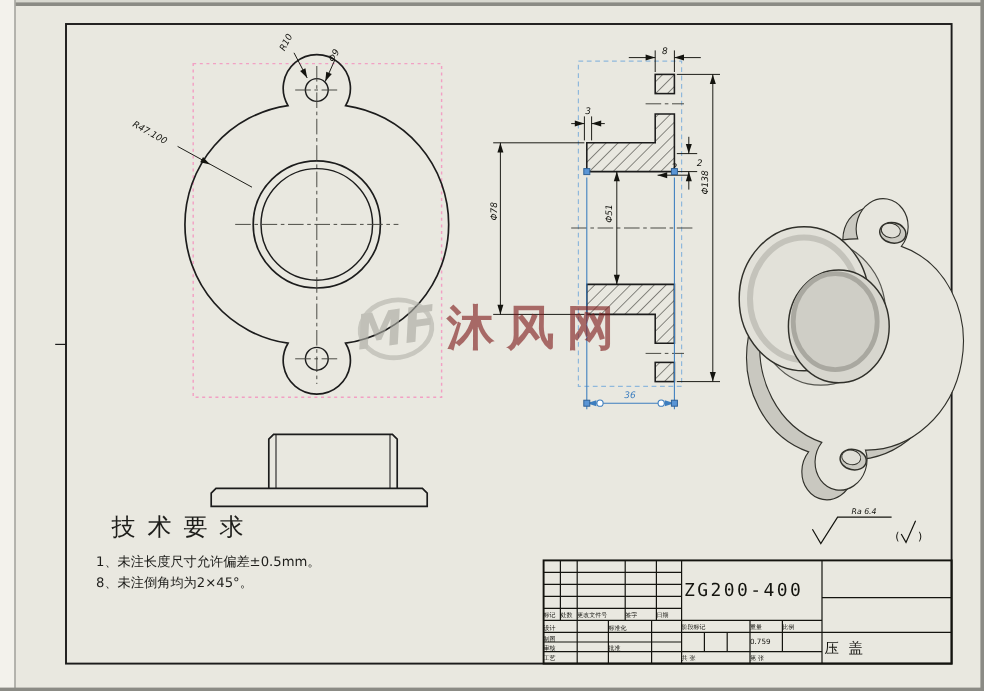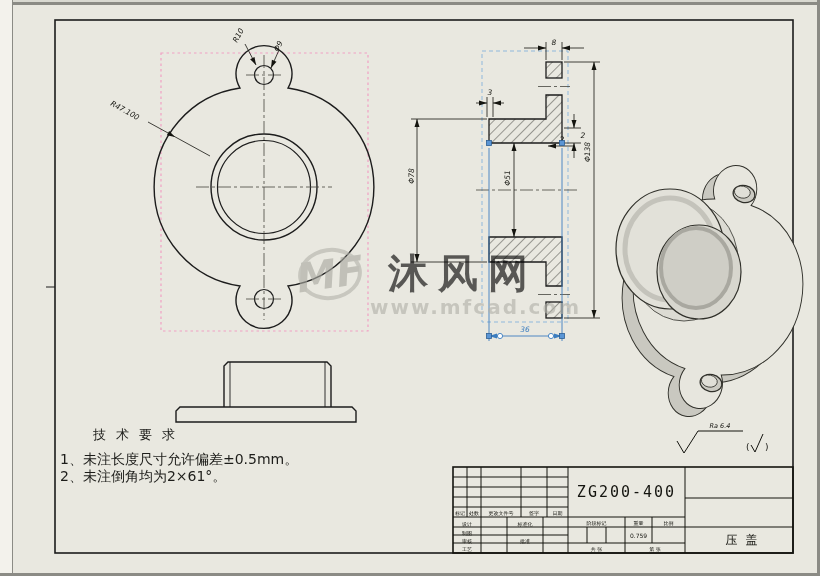--- a/index.html
+++ b/index.html
@@ -10,28 +10,28 @@
   .bezel-right{position:absolute;right:0;top:0;width:3px;height:576px;background:#8b8b85;z-index:5;}
   .bezel-bottom{position:absolute;left:0;bottom:0;width:820px;height:3px;background:#8b8b85;z-index:5;}
   svg{position:absolute;left:0;top:0;z-index:2;}
   .overlay{position:absolute;z-index:3;}
   
   .watermark{left:298px;top:246px;width:270px;height:70px;opacity:.62;pointer-events:none;z-index:4;}
   .wm-row{display:flex;align-items:center;}
   .wm-logo{font-style:italic;font-weight:bold;font-size:40px;color:#a9a9a1;line-height:40px;
            border:4px solid #b4b4ac;border-radius:50%;width:56px;height:44px;display:flex;
            align-items:center;justify-content:center;transform:rotate(-8deg);}
-  .wm-name{font-size:40px;font-weight:bold;color:#000000;letter-spacing:10px;margin-left:26px;}
+  .wm-name{font-size:40px;font-weight:bold;color:#7f1d1d;letter-spacing:10px;margin-left:10px;}
   .wm-url{font-size:20px;font-weight:bold;color:#b1b1a9;letter-spacing:2px;margin-left:72px;margin-top:-6px;}
   
   .techreq{left:60px;top:426px;width:380px;color:#1d1d1a;}
-  .techreq .tr-title{font-size:13px;letter-spacing:10px;margin-left:33px;margin-bottom:7px;}
-  .techreq .tr-item{font-size:14px;line-height:17.2px;white-space:nowrap;}
+  .techreq .tr-title{font-size:20px;letter-spacing:10px;margin-left:33px;margin-bottom:7px;}
+  .techreq .tr-item{font-size:11px;line-height:17.2px;white-space:nowrap;margin-left:20px;}
   
-  .tb{position:absolute;color:#14140f;text-align:center;overflow:hidden;white-space:nowrap;z-index:3;}
+  .tb{position:absolute;color:#14140f;text-align:left;overflow:hidden;white-space:nowrap;z-index:3;}
   .tb5{font-size:5px;line-height:8px;}
   .tb6{font-size:6px;line-height:9px;}
   .tb-material{font-size:15px;letter-spacing:2px;line-height:20px;font-family:"DejaVu Sans Mono",monospace;}
   .tb-part{font-size:12px;letter-spacing:8px;line-height:16px;}
 </style>
 </head>
 <body>
 
 <div class="stage">
   <div class="bezel-top"></div>
@@ -231,27 +231,26 @@
         <line x1="685" y1="498" x2="793" y2="498"></line>
       </g>
     </g>
   </svg>
 
   <div class="overlay watermark">
     <div class="wm-row">
       <div class="wm-logo">MF</div>
       <div class="wm-name">沐风网</div>
     </div>
-    <div class="wm-url">www.mfcad.com</div>
   </div>
 
   <div class="overlay techreq">
     <div class="tr-title">技术要求</div>
     <div class="tr-item">1、未注长度尺寸允许偏差±0.5mm。</div>
-    <div class="tr-item">2、未注倒角均为2×61°。</div>
+    <div class="tr-item">8、未注倒角均为2×45°。</div>
   </div>
 
   <div class="tb tb-material" style="left:570px;top:482px;width:113px;">ZG200-400</div>
   <div class="tb tb-part" style="left:687px;top:532px;width:117px;">压盖</div>
   <div class="tb tb5" style="left:453px;top:508.5px;width:14px;">标记</div>
   <div class="tb tb5" style="left:467px;top:508.5px;width:14px;">处数</div>
   <div class="tb tb5" style="left:481px;top:508.5px;width:40px;">更改文件号</div>
   <div class="tb tb5" style="left:521px;top:508.5px;width:26px;">签字</div>
   <div class="tb tb5" style="left:547px;top:508.5px;width:21px;">日期</div>
   <div class="tb tb5" style="left:453px;top:519.5px;width:28px;">设计</div>

